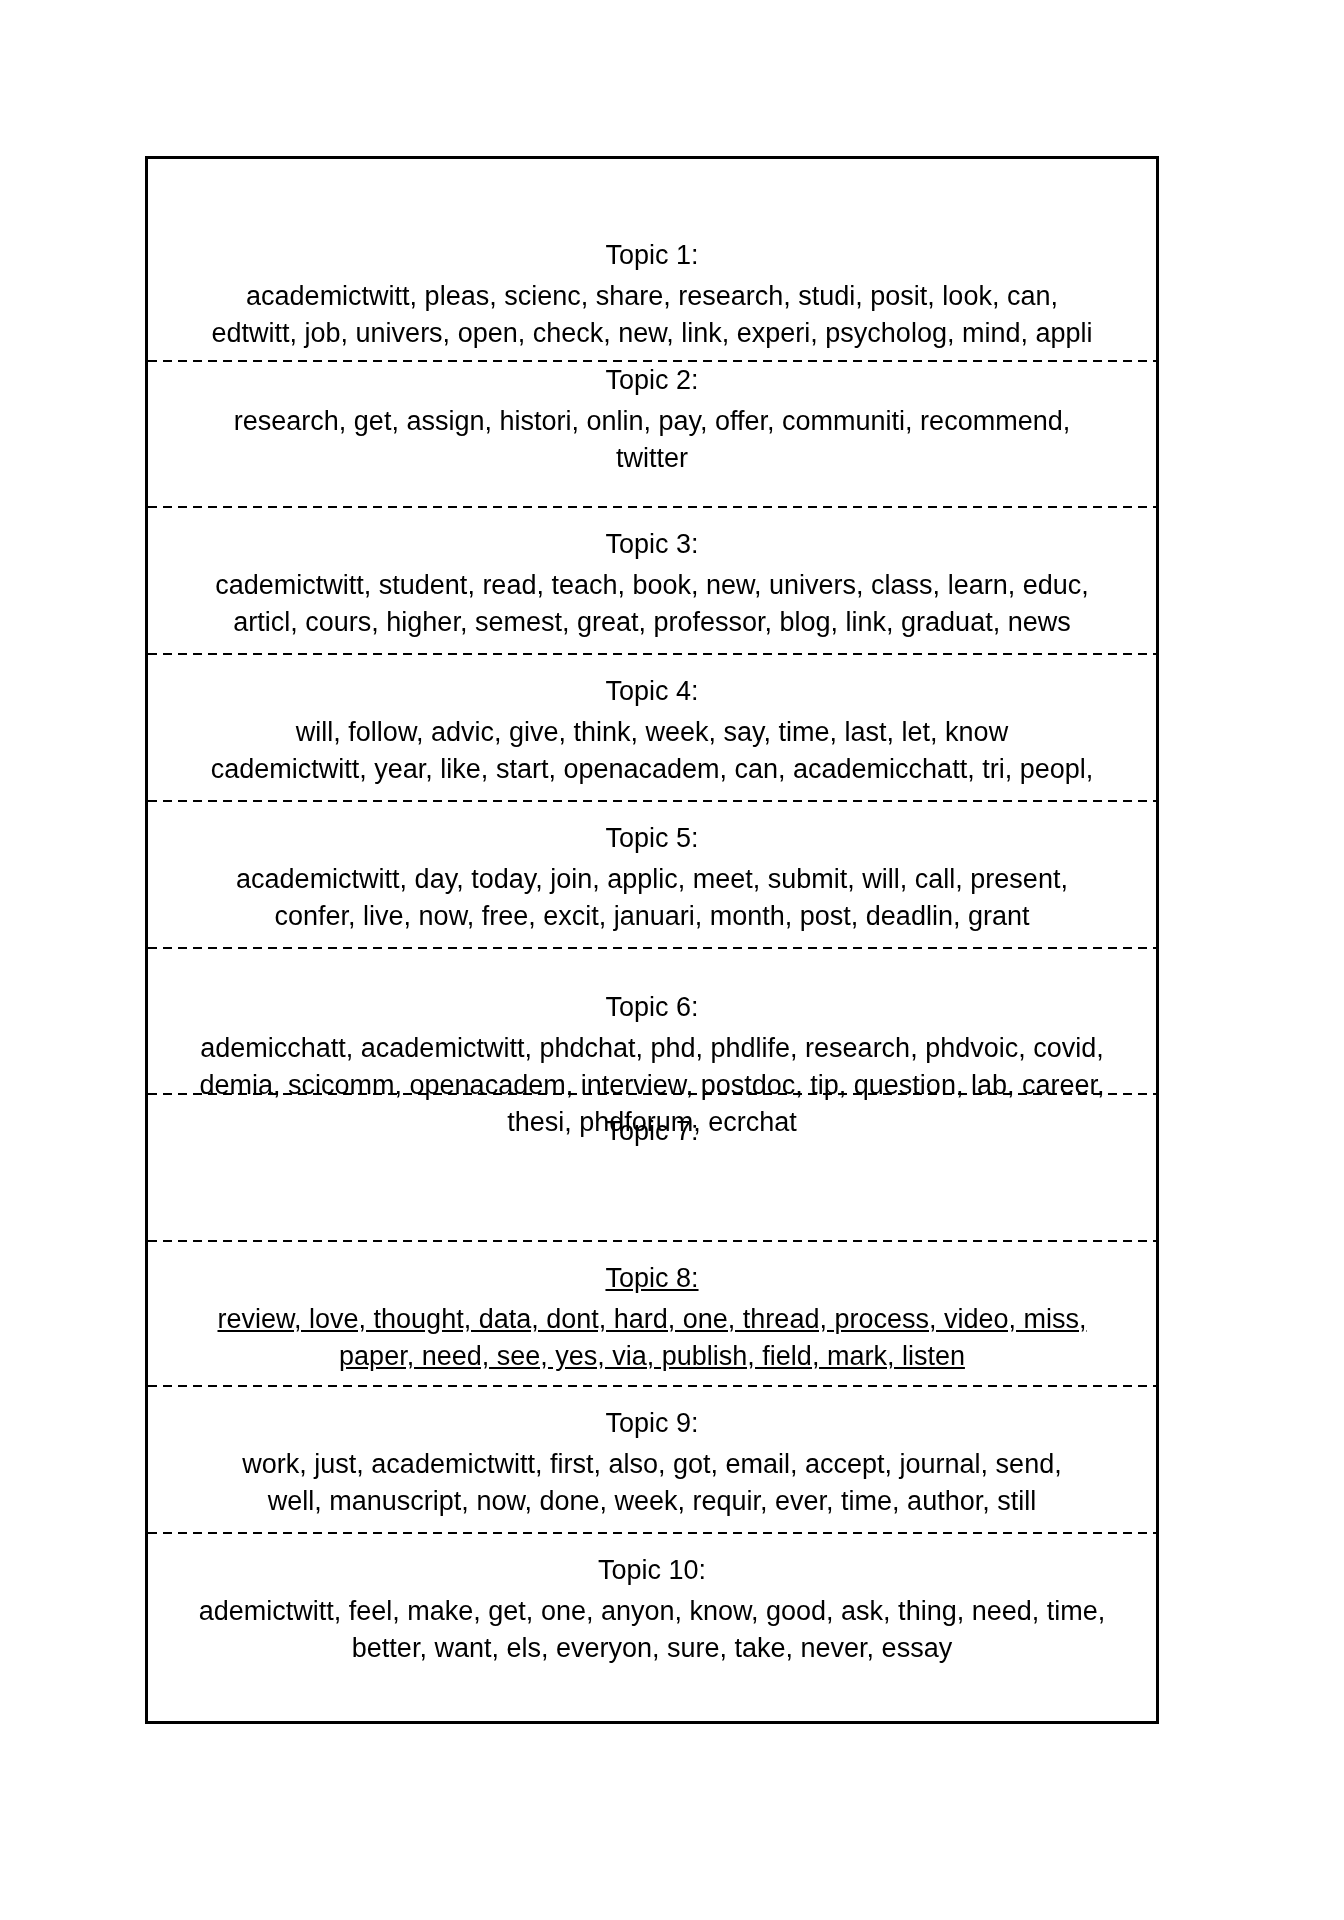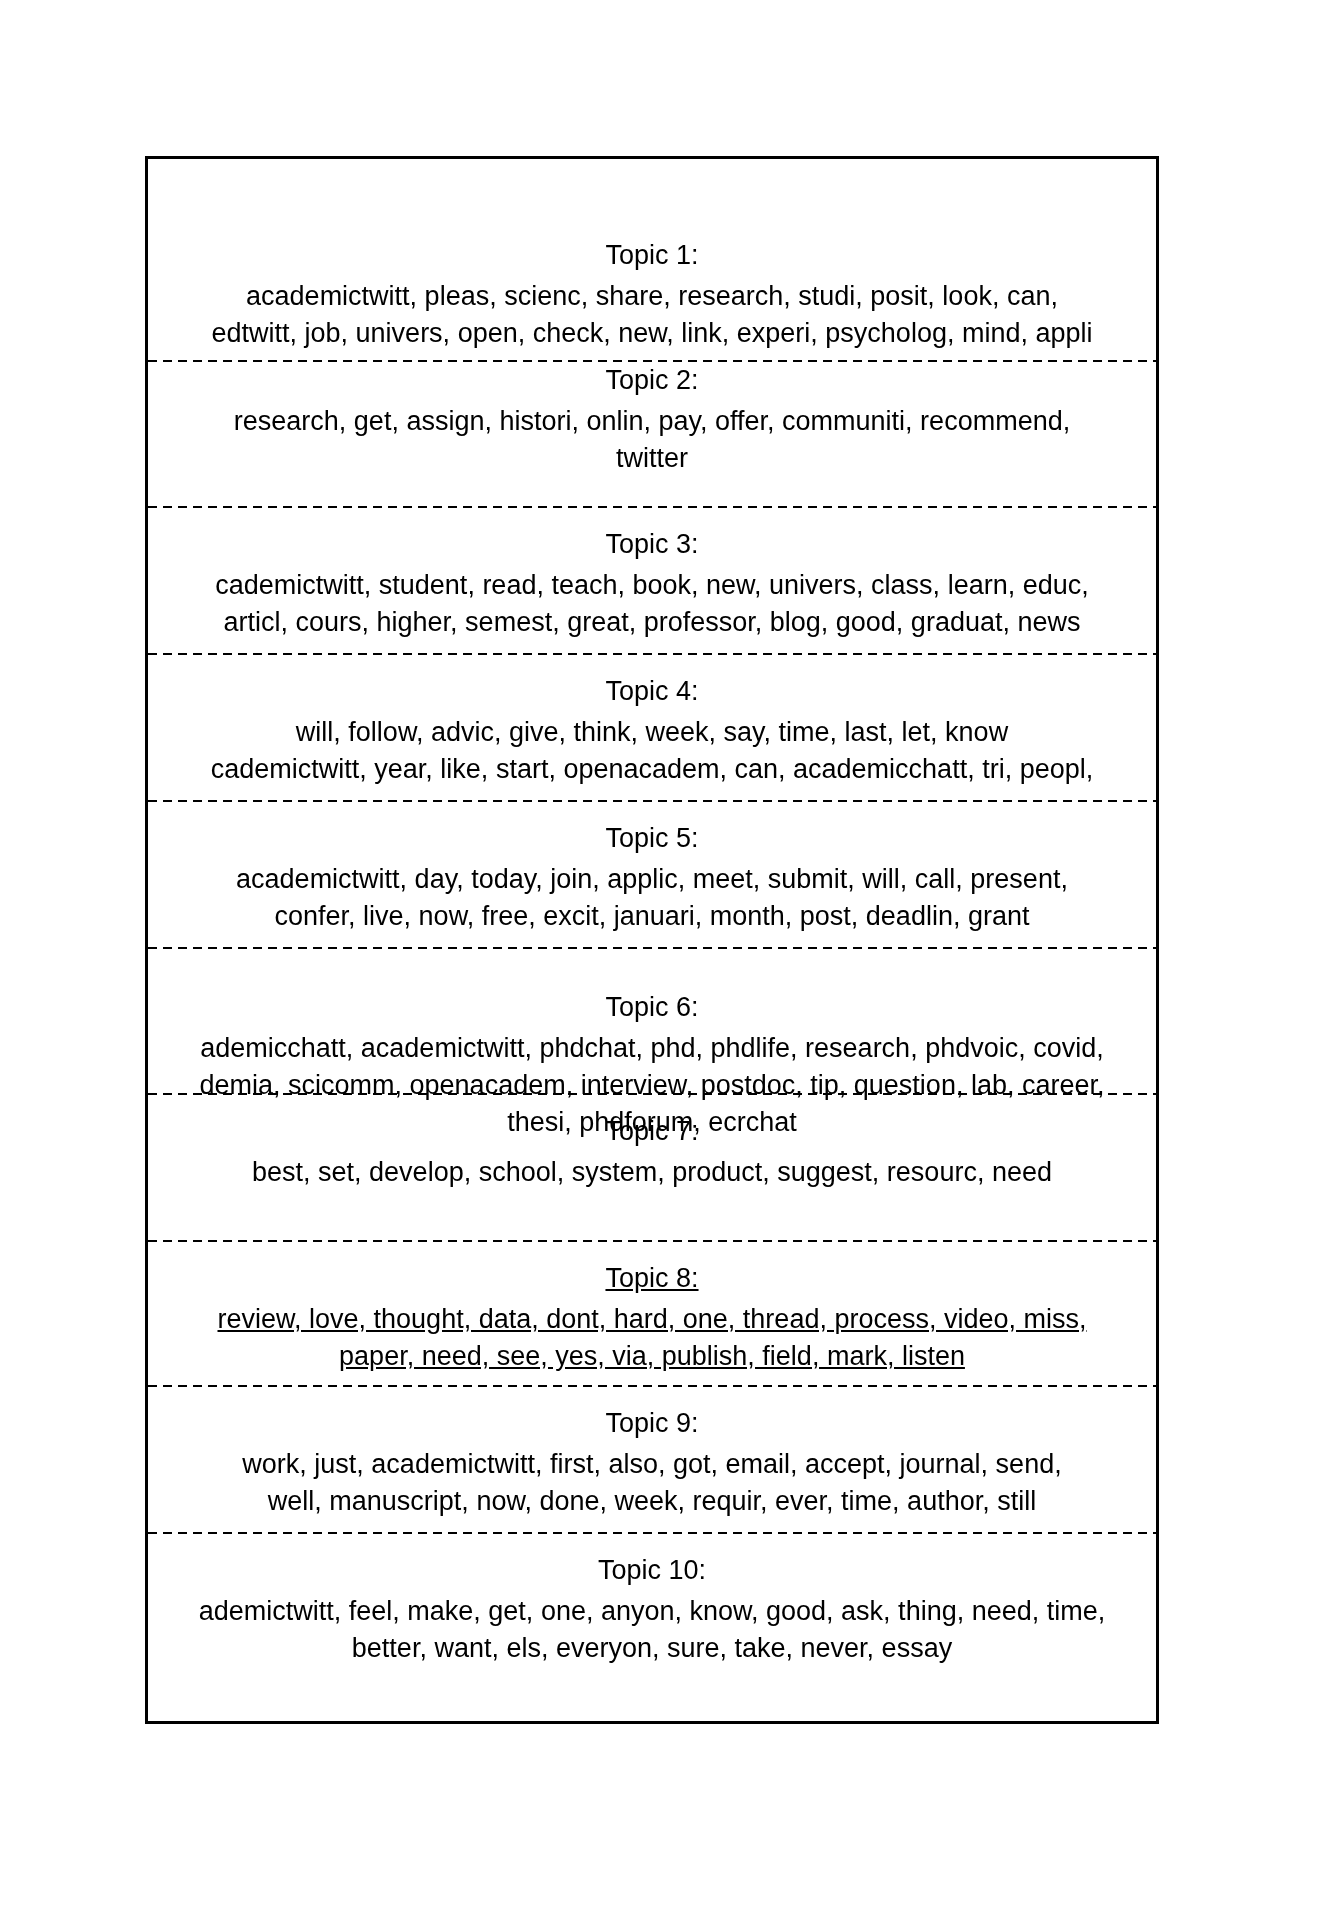--- a/index.html
+++ b/index.html
@@ -94,21 +94,21 @@
 
     <section class="topic t2">
       <div class="row heading">Topic 2:</div>
       <div class="row">research, get, assign, histori, onlin, pay, offer, communiti, recommend,</div>
       <div class="row">twitter</div>
     </section>
 
     <section class="topic t3">
       <div class="row heading">Topic 3:</div>
       <div class="row">cademictwitt, student, read, teach, book, new, univers, class, learn, educ,</div>
-      <div class="row">articl, cours, higher, semest, great, professor, blog, good, graduat, news</div>
+      <div class="row">articl, cours, higher, semest, great, professor, blog, link, graduat, news</div>
     </section>
 
     <section class="topic t4">
       <div class="row heading">Topic 4:</div>
       <div class="row">will, follow, advic, give, think, week, say, time, last, let, know</div>
       <div class="row">cademictwitt, year, like, start, openacadem, can, academicchatt, tri, peopl,</div>
     </section>
 
     <section class="topic t5">
       <div class="row heading">Topic 5:</div>
@@ -118,21 +118,20 @@
 
     <section class="topic t6">
       <div class="row heading">Topic 6:</div>
       <div class="row">ademicchatt, academictwitt, phdchat, phd, phdlife, research, phdvoic, covid,</div>
       <div class="row">demia, scicomm, openacadem, interview, postdoc, tip, question, lab, career,</div>
       <div class="row">thesi, phdforum, ecrchat</div>
     </section>
 
     <section class="topic t7">
       <div class="row heading">Topic 7:</div>
-      <div class="row">best, set, develop, school, system, product, suggest, resourc, need</div>
     </section>
 
     <section class="topic t8">
       <div class="row heading">Topic 8:</div>
       <div class="row">review, love, thought, data, dont, hard, one, thread, process, video, miss,</div>
       <div class="row">paper, need, see, yes, via, publish, field, mark, listen</div>
     </section>
 
     <section class="topic t9">
       <div class="row heading">Topic 9:</div>

